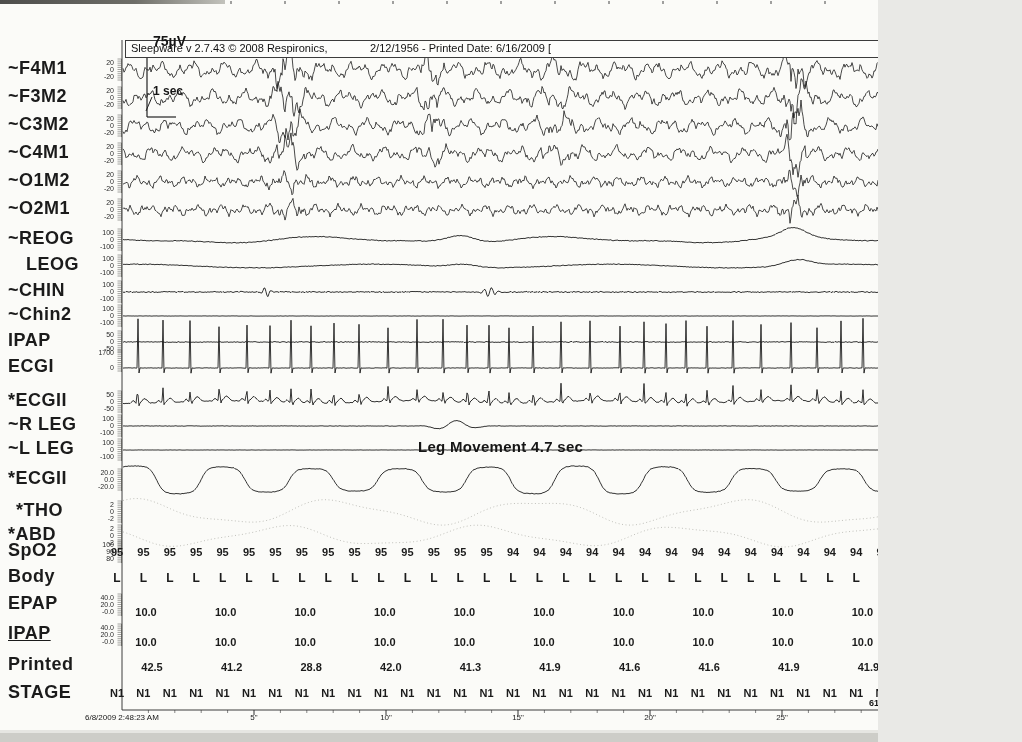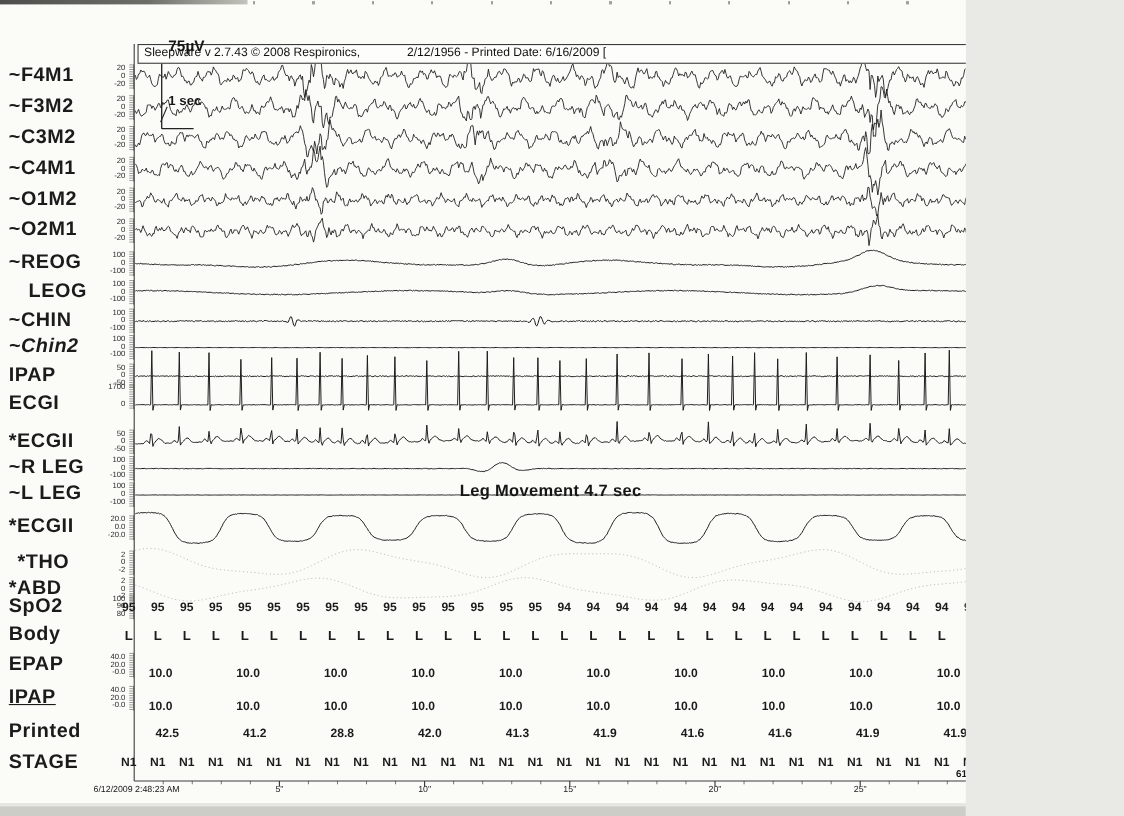--- a/index.html
+++ b/index.html
@@ -35,21 +35,21 @@
 
   <div id="hdr-box"></div>
   <div class="txt hdr-text" style="left:131px;top:42px;z-index:3;">Sleepware v 2.7.43  © 2008 Respironics,</div>
   <div class="txt hdr-text" style="left:370px;top:42px;z-index:3;">2/12/1956 - Printed Date: 6/16/2009 [</div>
 
   <div class="txt" id="calib-amp" style="left:153px;top:33px;">75µV</div>
   <div class="txt" id="calib-sec" style="left:153px;top:84px;">1 sec</div>
 
   <div class="txt" id="leg-annot" style="left:418px;top:438px;">Leg Movement 4.7 sec</div>
 
-  <div class="txt" id="start-ts" style="left:85px;top:713px;">6/12/2009 2:48:23 AM</div>
+  <div class="txt" id="start-ts" style="left:85px;top:713px;">6/8/2009 2:48:23 AM</div>
   <div class="txt epochnum" style="left:869px;top:698px;">613</div>
   <div class="txt epochnum" style="left:891px;top:698px;">944</div>
 
   <svg id="wave-svg" width="1022" height="742">
       <line x1="122" y1="40" x2="122" y2="710" stroke="#3c3c3c" stroke-width="1"></line>
       <line x1="915" y1="40" x2="915" y2="710" stroke="#3c3c3c" stroke-width="1"></line>
       <line x1="122" y1="710" x2="915" y2="710" stroke="#3c3c3c" stroke-width="1"></line>
       <line x1="888" y1="57" x2="888" y2="710" stroke="#8a8a86" stroke-width="1.2"></line>
       <line x1="147" y1="45" x2="147" y2="117" stroke="#222" stroke-width="1.2"></line>
       <line x1="147" y1="117" x2="176" y2="117" stroke="#222" stroke-width="1.2"></line>
@@ -359,21 +359,21 @@
   <div id="labels">
       <div class="txt lbl" style="left: 8px; top: 58px;">~F4M1</div>
       <div class="txt lbl" style="left: 8px; top: 86px;">~F3M2</div>
       <div class="txt lbl" style="left: 8px; top: 114px;">~C3M2</div>
       <div class="txt lbl" style="left: 8px; top: 142px;">~C4M1</div>
       <div class="txt lbl" style="left: 8px; top: 170px;">~O1M2</div>
       <div class="txt lbl" style="left: 8px; top: 198px;">~O2M1</div>
       <div class="txt lbl" style="left: 8px; top: 228px;">~REOG</div>
       <div class="txt lbl" style="left: 26px; top: 254px;">LEOG</div>
       <div class="txt lbl" style="left: 8px; top: 280px;">~CHIN</div>
-      <div class="txt lbl" style="left: 8px; top: 304px; font-style: italic;">~Chin2</div>
+      <div class="txt lbl" style="left: 8px; top: 304px;">~Chin2</div>
       <div class="txt lbl" style="left: 8px; top: 330px;">IPAP</div>
       <div class="txt lbl" style="left: 8px; top: 356px;">ECGI</div>
       <div class="txt lbl" style="left: 8px; top: 390px;">*ECGII</div>
       <div class="txt lbl" style="left: 8px; top: 414px;">~R LEG</div>
       <div class="txt lbl" style="left: 8px; top: 438px;">~L LEG</div>
       <div class="txt lbl" style="left: 8px; top: 468px;">*ECGII</div>
       <div class="txt lbl" style="left: 16px; top: 500px;">*THO</div>
       <div class="txt lbl" style="left: 8px; top: 524px;">*ABD</div>
       <div class="txt lbl" style="left: 8px; top: 540px;">SpO2</div>
       <div class="txt lbl" style="left: 8px; top: 566px;">Body</div>

